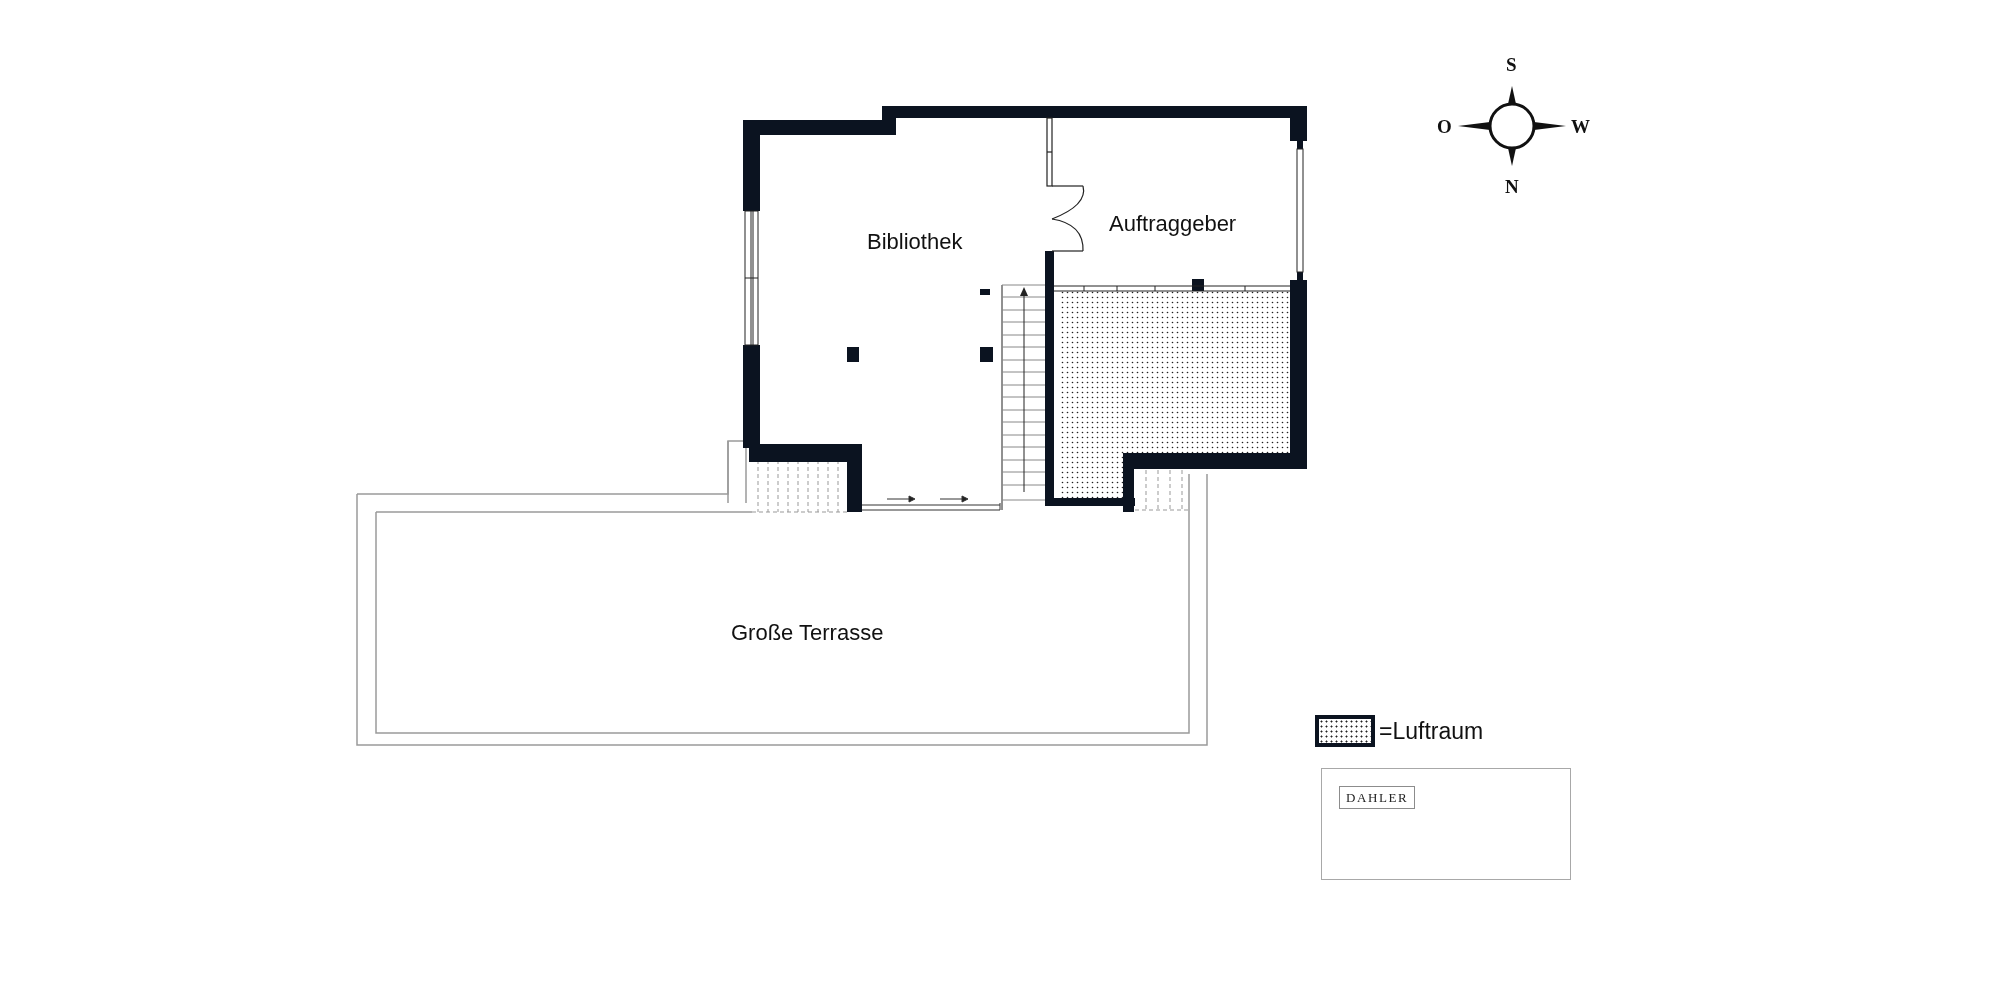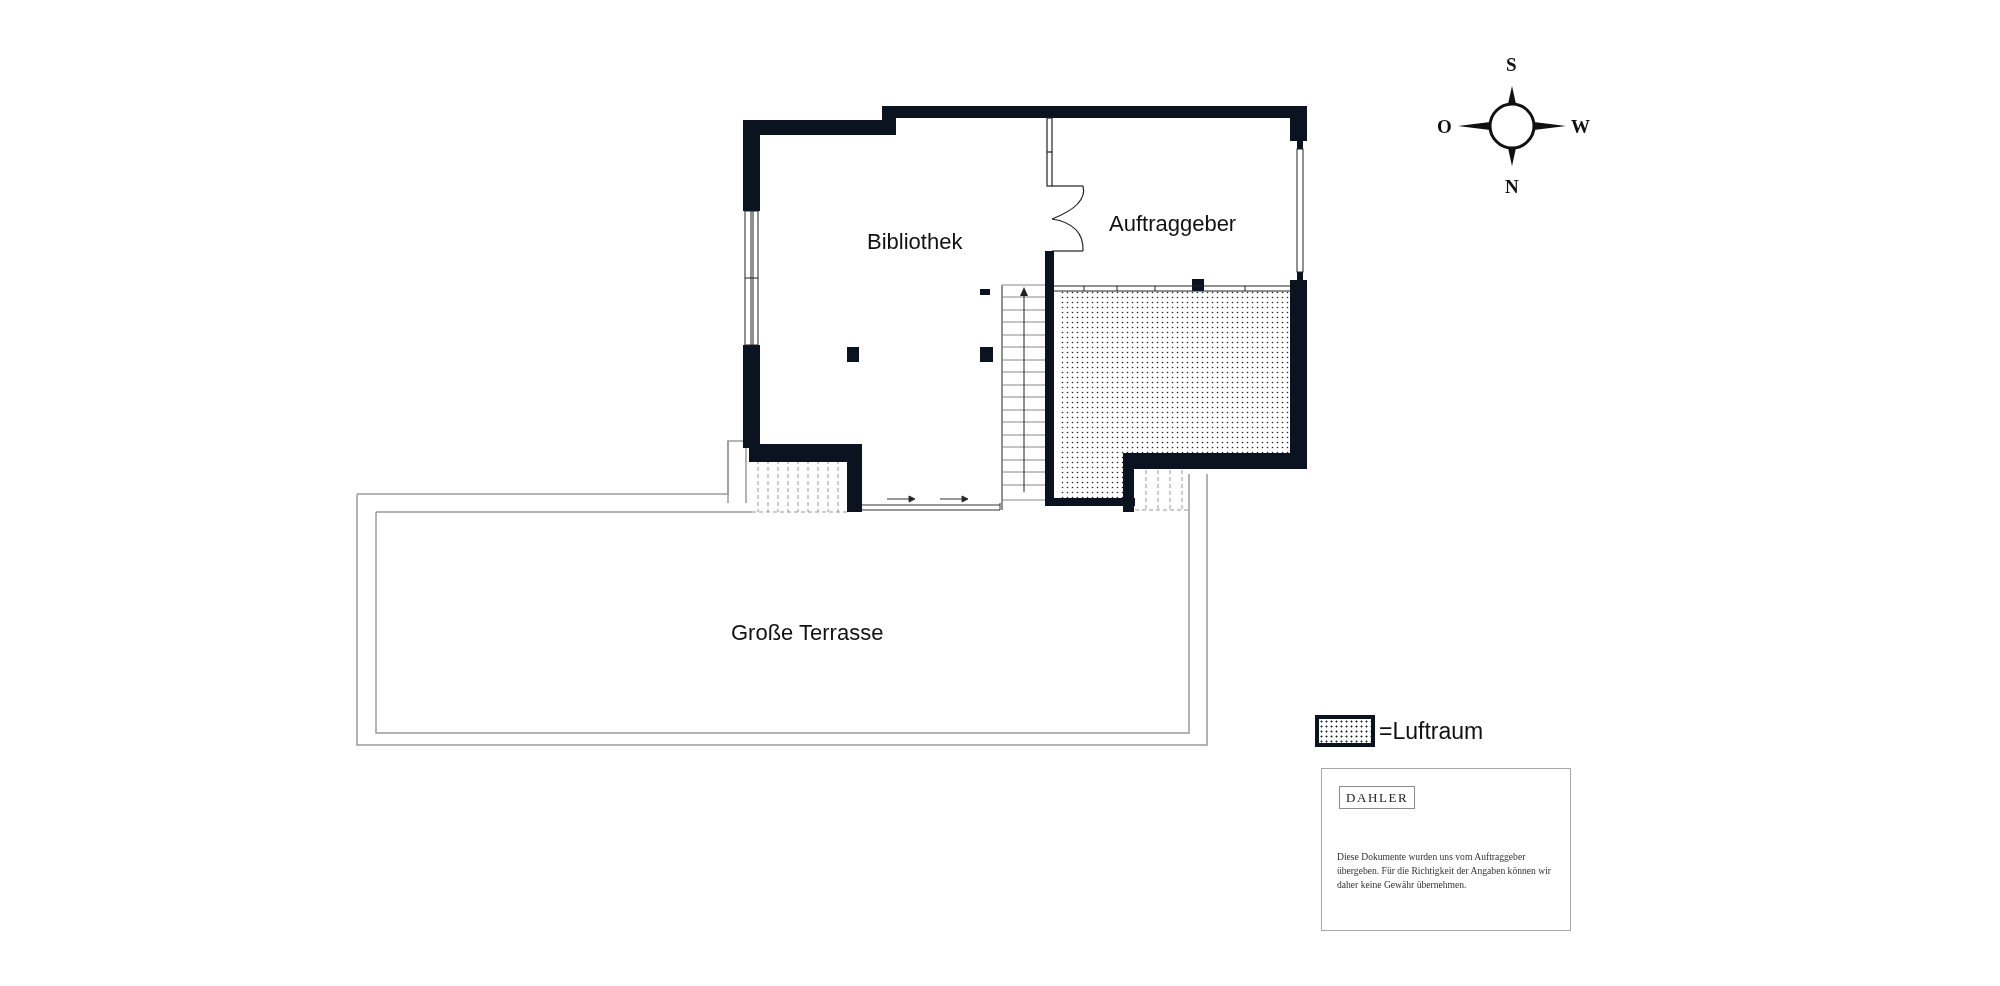--- a/index.html
+++ b/index.html
@@ -4,21 +4,21 @@
 <style>
   html, body { margin:0; padding:0; background:#ffffff; }
   body { width:2000px; height:986px; position:relative; overflow:hidden; font-family:"DejaVu Sans", sans-serif; }
   #plan { position:absolute; left:0; top:0; }
   .room-label { position:absolute; font-family:"Liberation Sans", sans-serif; font-size:22px; color:#111; white-space:nowrap; }
   .compass-letter { position:absolute; font-family:"Liberation Serif", serif; font-weight:bold; font-size:19px; color:#111; }
   .legend { position:absolute; left:1315px; top:689px; display:flex; align-items:center;margin-top:26px; }
   .legend-swatch { width:52px; height:24px; border:4px solid #0b1320; background-color:#fff;
     background-image: radial-gradient(#222 0.8px, transparent 1.2px); background-size:5px 5px; }
   .legend-text { font-family:"Liberation Sans", sans-serif; font-size:23px; color:#111; margin-left:4px; }
-  .info-box { position:absolute; left:1321px; top:768px; width:250px; height:163px; border:1px solid #a8a8a8; box-sizing:border-box; background:#fff; }
+  .info-box { position:absolute; left:1321px; top:768px; width:250px; height:112px; border:1px solid #a8a8a8; box-sizing:border-box; background:#fff;text-align:center; }
   .brand { position:absolute; left:17px; top:17px; border:1px solid #8c8c8c; padding:3px 6px 2px 6px; font-family:"Liberation Serif", serif; font-size:13px; letter-spacing:1.6px; color:#222; }
   .disclaimer { position:absolute; left:15px; top:81px; width:228px; font-family:"Liberation Serif", serif; font-size:9.6px; line-height:14px; color:#333; }
 </style>
 </head>
 <body>
 
 <svg id="plan" width="2000" height="986" viewBox="0 0 2000 986" xmlns="http://www.w3.org/2000/svg">
   <defs>
     <pattern id="dots" width="5" height="5" patternUnits="userSpaceOnUse">
       <circle cx="2.5" cy="2.5" r="0.8" fill="#222"></circle>
@@ -172,14 +172,13 @@
 <div class="room-label" style="left:1109px; top:211px;">Auftraggeber</div>
 <div class="room-label" style="left:731px; top:608px;margin-top:12px;">Große Terrasse</div>
 
 <div class="legend">
   <div class="legend-swatch"></div>
   <span class="legend-text">=Luftraum</span>
 </div>
 
 <div class="info-box">
   <div class="brand">DAHLER</div>
-  <div class="disclaimer">Diese Dokumente wurden uns vom Auftraggeber übergeben. Für die Richtigkeit der Angaben können wir daher keine Gewähr übernehmen.</div>
 </div>
 
 </body></html>

